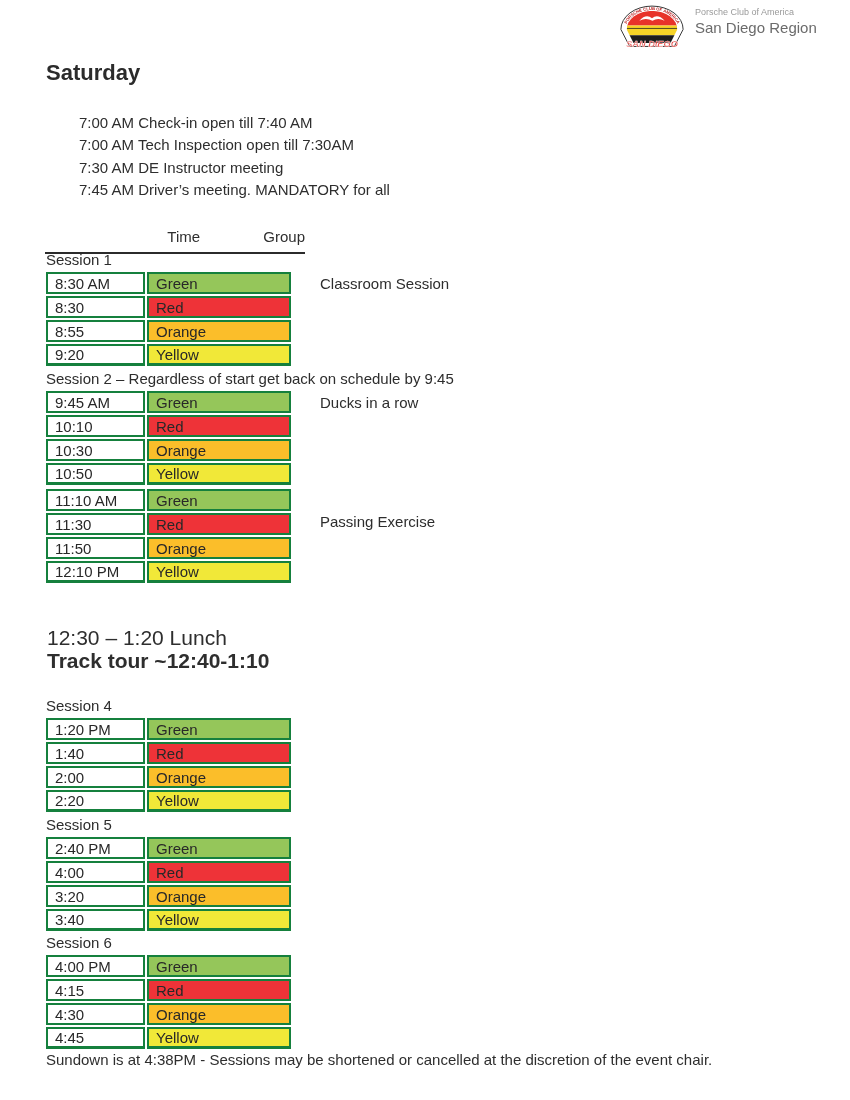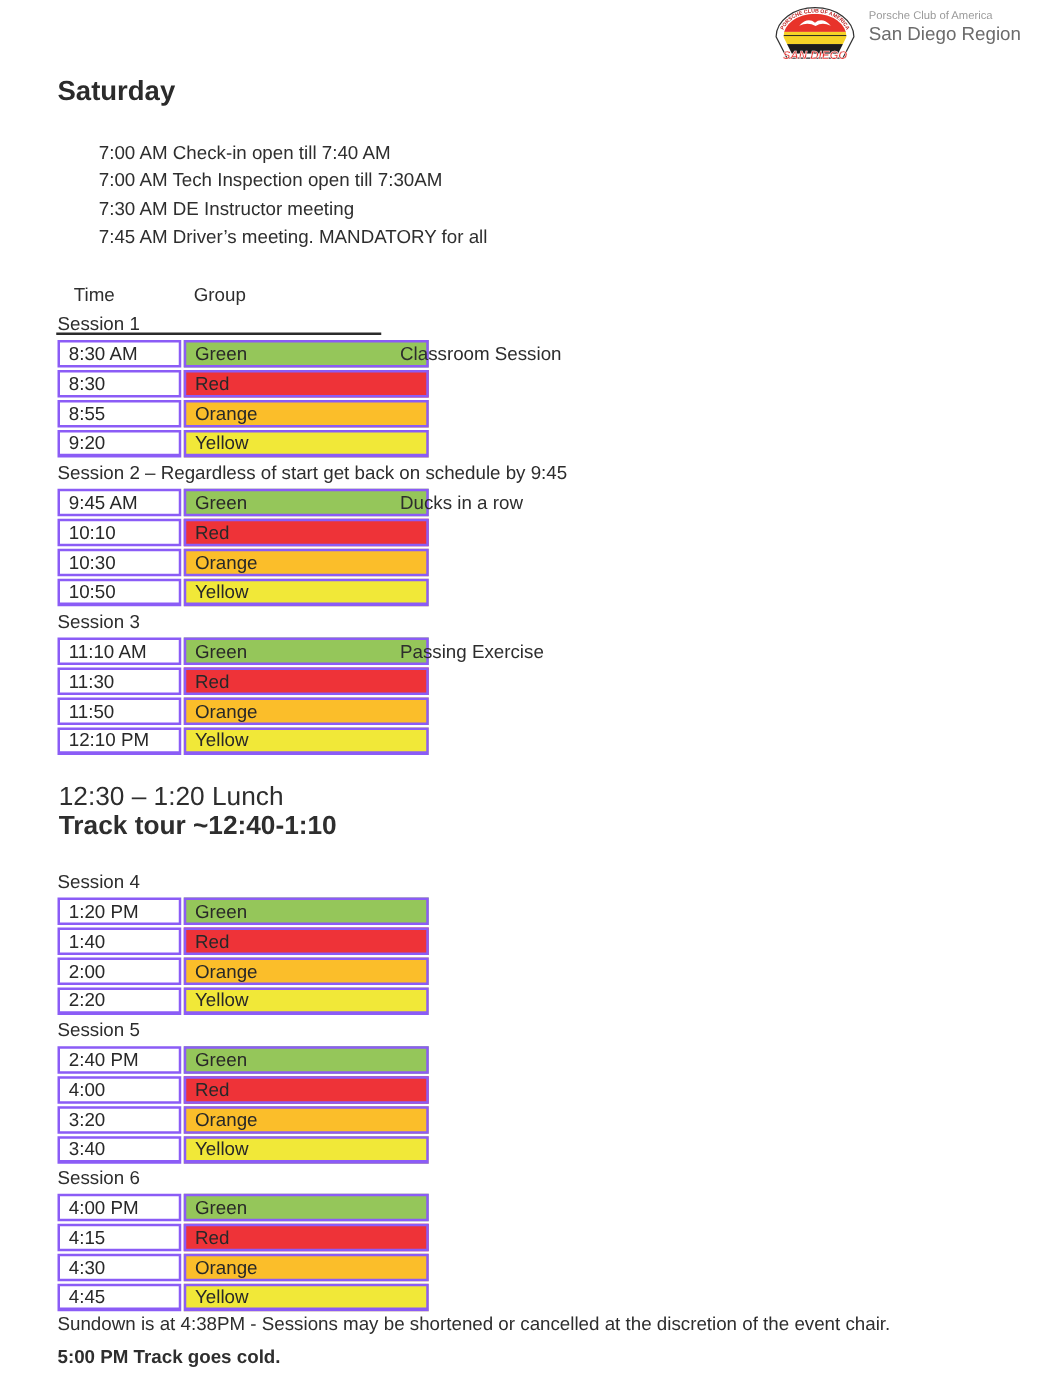--- a/index.html
+++ b/index.html
@@ -16,31 +16,31 @@
   #logo svg{display:block;}
   #logo-textcol{margin-left:8px;padding-top:5px;line-height:1.1;}
   .org-name{font-size:9px;color:#9a9a9a;display:block;}
   .region-name{font-size:15px;color:#6b6b6b;display:block;margin-top:2px;}
   
   #page-title{position:absolute;left:46px;top:60px;font-size:22px;font-weight:bold;color:#2b2b2b;}
   
   #morning{position:absolute;left:79px;top:112px;font-size:15px;line-height:22.4px;}
   
   #thead{position:absolute;left:45px;top:228px;width:260px;border-bottom:2px solid #2b2b2b;
-         display:flex;font-size:15px;padding-bottom:21px;}
+         display:flex;font-size:15px;padding-bottom:7px;justify-content:flex-end;}
   #thead .time-h{margin-left:14px;width:96px;}
   
   .session{position:absolute;left:46px;width:520px;}
   #s0{top:251px}#s1{top:370px}#s2{top:489px}#s3{top:697px}#s4{top:816px}#s5{top:934px}
   .session-label{font-size:15px;height:19px;margin-bottom:2px;white-space:nowrap;color:#2d2d2d;}
   .trow{display:flex;gap:2px;margin-bottom:2px;height:22px;}
-  .cell{box-sizing:border-box;border:2px solid #8b5cf6;display:flex;align-items:center;
+  .cell{box-sizing:border-box;border:2px solid #15803d;display:flex;align-items:center;
         font-size:15px;color:#282828;padding-left:7px;}
   .cell.time{width:99px;background:#ffffff;}
-  .cell.group{width:196px;}
+  .cell.group{width:144px;}
   .trow:last-child .cell{border-bottom-width:3px;}
   .group-green{background:var(--green);}
   .group-red{background:var(--red);}
   .group-orange{background:var(--orange);}
   .group-yellow{background:var(--yellow);}
   .session-note{position:absolute;left:274px;top:24px;font-size:15px;white-space:nowrap;color:#2d2d2d;}
   
   #lunch{position:absolute;left:47px;top:629px;font-size:21px;line-height:17px;}
   #lunch .line2{font-weight:bold;margin-top:6px;}
   
@@ -132,21 +132,20 @@
           <div class="cell group group-orange">Orange</div>
         </div>
         <div class="trow">
           <div class="cell time">10:50</div>
           <div class="cell group group-yellow">Yellow</div>
         </div>
       </div>
       <div class="session-note">Ducks in a row</div>
     </div>
   <div class="session" id="s2">
-      <div class="session-label">Session 3</div>
       <div class="session-table">
         <div class="trow">
           <div class="cell time">11:10 AM</div>
           <div class="cell group group-green">Green</div>
         </div>
         <div class="trow">
           <div class="cell time">11:30</div>
           <div class="cell group group-red">Red</div>
         </div>
         <div class="trow">
@@ -224,16 +223,15 @@
       </div>
     </div>
 
   <div id="lunch">
     <div class="line1">12:30 – 1:20 Lunch</div>
     <div class="line2">Track tour ~12:40-1:10</div>
   </div>
 
   <div id="footer">
     <div class="line1"><span class="bold">Sundown is at 4:38PM</span><span> - Sessions may be shortened or cancelled at the discretion of the event chair.</span></div>
-    <div class="line2">5:00 PM Track goes cold.</div>
   </div>
 
 </div>
 
 </body></html>

